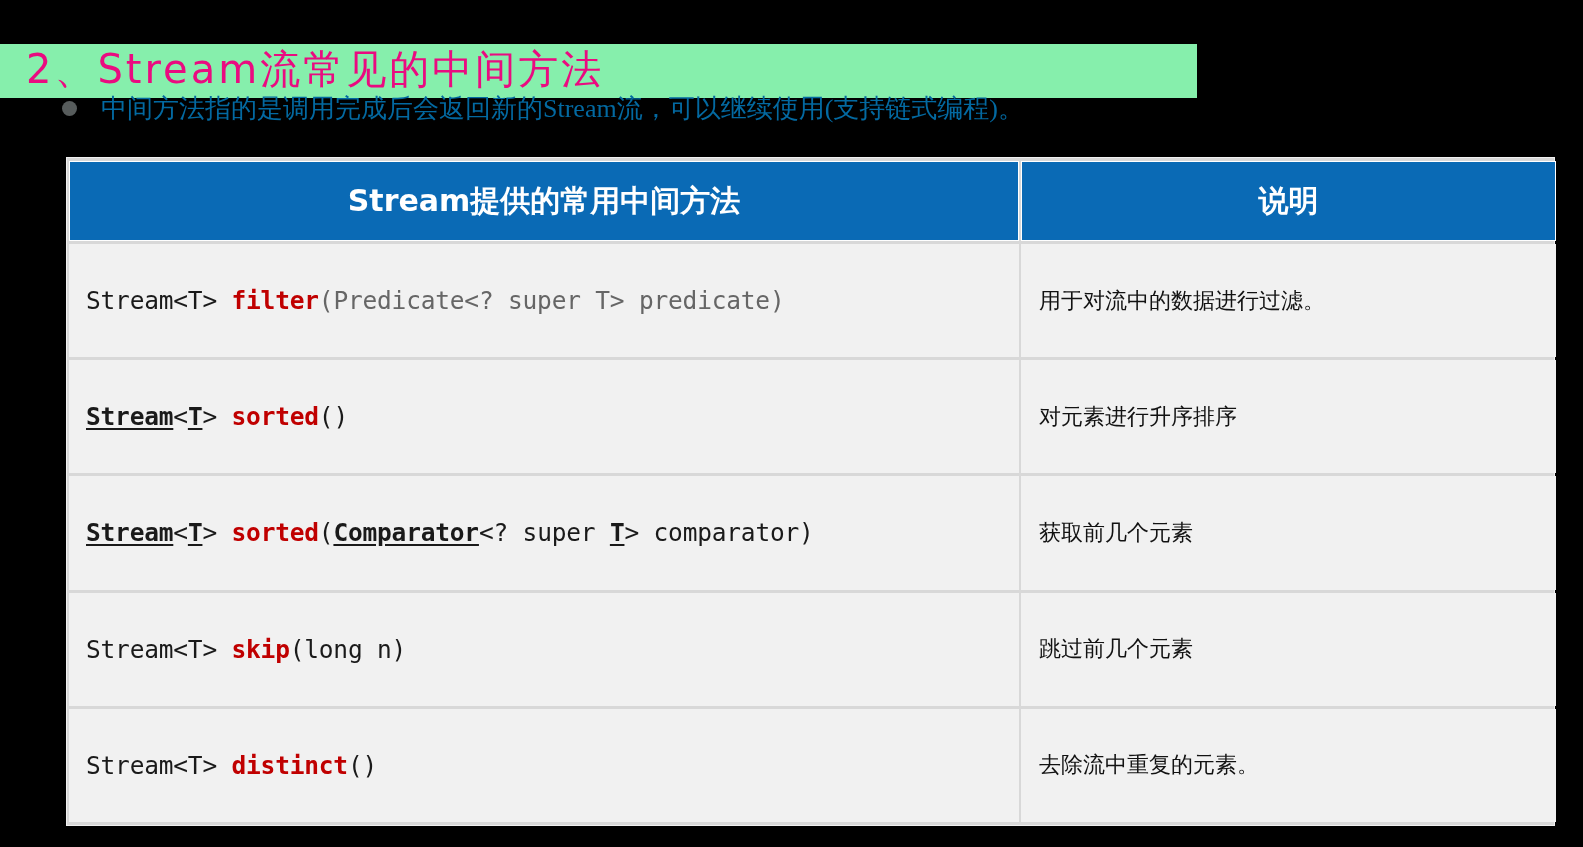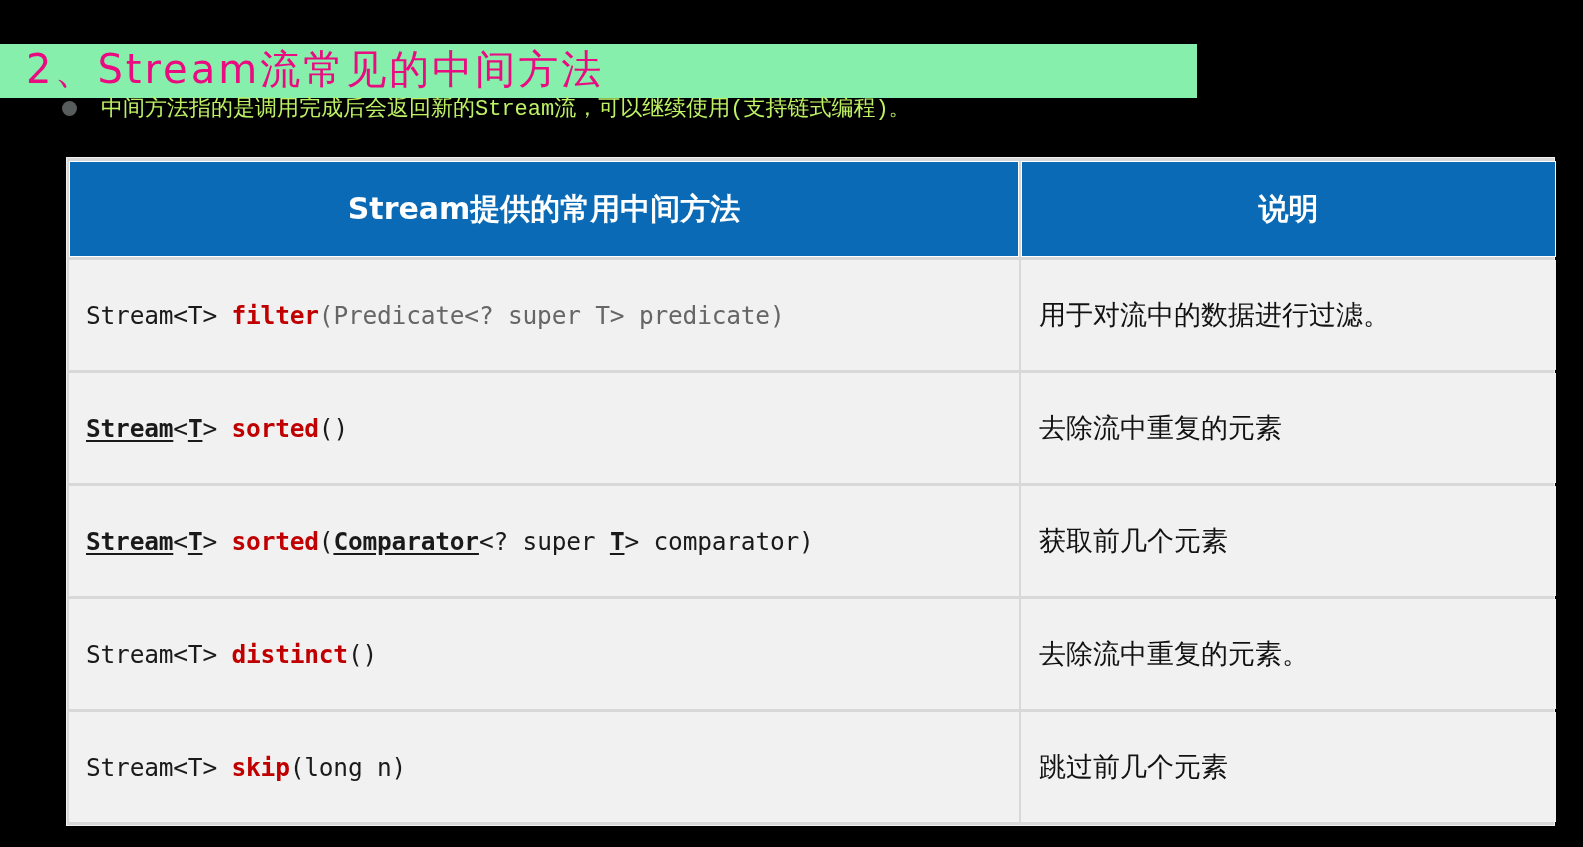--- a/index.html
+++ b/index.html
@@ -48,23 +48,23 @@
   }
   #bullet-dot {
     width: 15px;
     height: 15px;
     border-radius: 50%;
     background: #575c5c;
     flex: none;
     margin-right: 24px;
   }
   #bullet-text {
-    font-family: Liberation Mono, monospace;
-    font-size: 22px;
-    color: #bef264;
+    font-family: Liberation Serif, serif;
+    font-size: 26px;
+    color: #0369a1;
     white-space: nowrap;
     letter-spacing: 0px;
   }
 
   
   #table-wrap {
     position: absolute;
     left: 66px;
     top: 157px;
     width: 1489px;
@@ -84,42 +84,42 @@
   table#methods-table col.c2 { width: 535px; }
 
   thead th {
     background: #0a6ab5;
     color: #ffffff;
     font-family: "DejaVu Sans", sans-serif;
     font-size: 30px;
     font-weight: bold;
     text-align: center;
     height: 62px;
-    padding: 16px;
+    padding: 8px;
     border: 1px solid #ffffff;
     margin-left: 34px;
   }
   tbody td {
     background: #f1f1f1;
     height: 66px;
     padding: 0 0 0 17px;
     vertical-align: middle;
     border: none;
     margin-top: 27px;
   }
   td.sig {
     font-family: "DejaVu Sans Mono", monospace;
     font-size: 24.5px;
     color: #1a1a1a;
     white-space: nowrap;
     letter-spacing: -0.2px;
   }
   td.desc {
     font-family: "DejaVu Sans", sans-serif;
-    font-size: 27px;
+    font-size: 22px;
     color: #121212;
     white-space: nowrap;
     padding-left: 18px;
   }
   .kw {
     color: #c00000;
     font-weight: bold;
   }
   .dim { color: #666666; }
   .ul { text-decoration: underline; text-underline-offset: 3px; font-weight: bold; }
@@ -148,29 +148,29 @@
         <th>说明</th>
       </tr>
     </thead>
     <tbody id="table-body">
         <tr>
           <td class="sig"><span>Stream&lt;T&gt; </span><span class="kw">filter</span><span class="dim">(Predicate&lt;? super T&gt; predicate)</span></td>
           <td class="desc">用于对流中的数据进行过滤。</td>
         </tr>
         <tr>
           <td class="sig"><span class="ul">Stream</span><span>&lt;</span><span class="ul">T</span><span>&gt; </span><span class="kw">sorted</span><span>()</span></td>
-          <td class="desc">去除流中重复的元素</td>
+          <td class="desc">对元素进行升序排序</td>
         </tr>
         <tr>
           <td class="sig"><span class="ul">Stream</span><span>&lt;</span><span class="ul">T</span><span>&gt; </span><span class="kw">sorted</span><span>(</span><span class="ul">Comparator</span><span>&lt;? super </span><span class="ul">T</span><span>&gt; comparator)</span></td>
           <td class="desc">获取前几个元素</td>
         </tr>
         <tr>
+          <td class="sig"><span>Stream&lt;T&gt; </span><span class="kw">skip</span><span>(long n)</span></td>
+          <td class="desc">跳过前几个元素</td>
+        </tr>
+        <tr>
           <td class="sig"><span>Stream&lt;T&gt; </span><span class="kw">distinct</span><span>()</span></td>
           <td class="desc">去除流中重复的元素。</td>
-        </tr>
-        <tr>
-          <td class="sig"><span>Stream&lt;T&gt; </span><span class="kw">skip</span><span>(long n)</span></td>
-          <td class="desc">跳过前几个元素</td>
         </tr>
       </tbody>
   </table>
 </div>
 
 </body></html>

